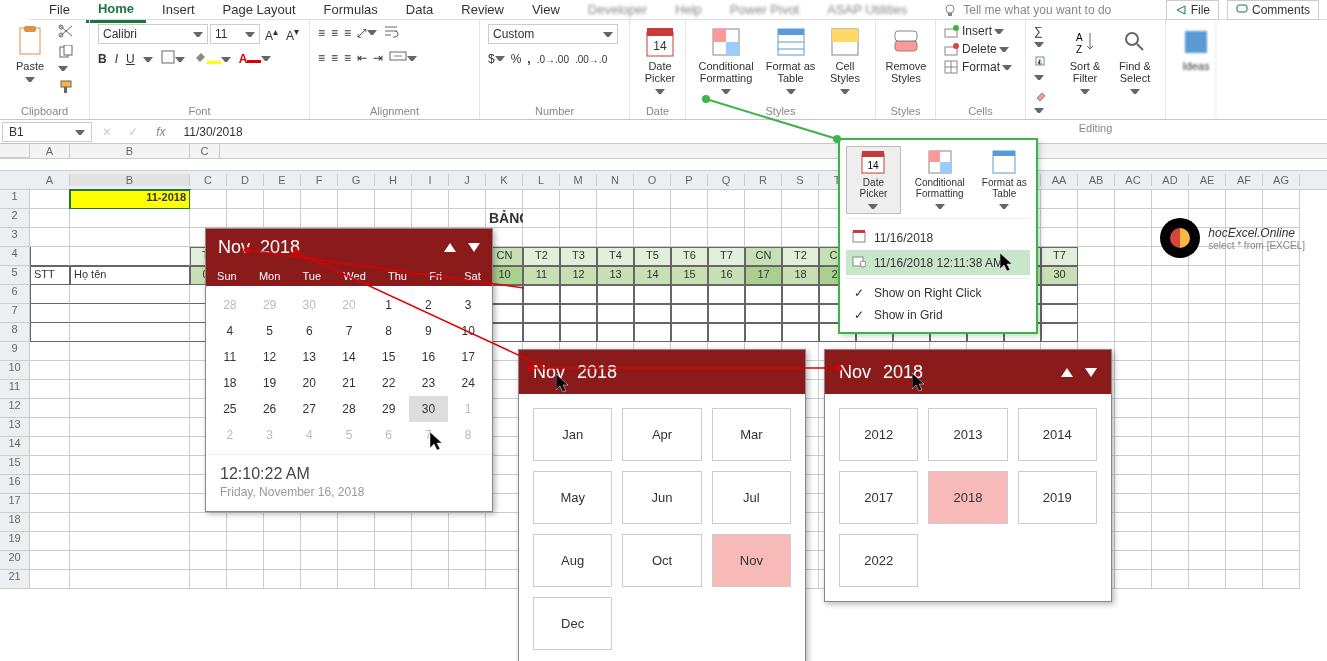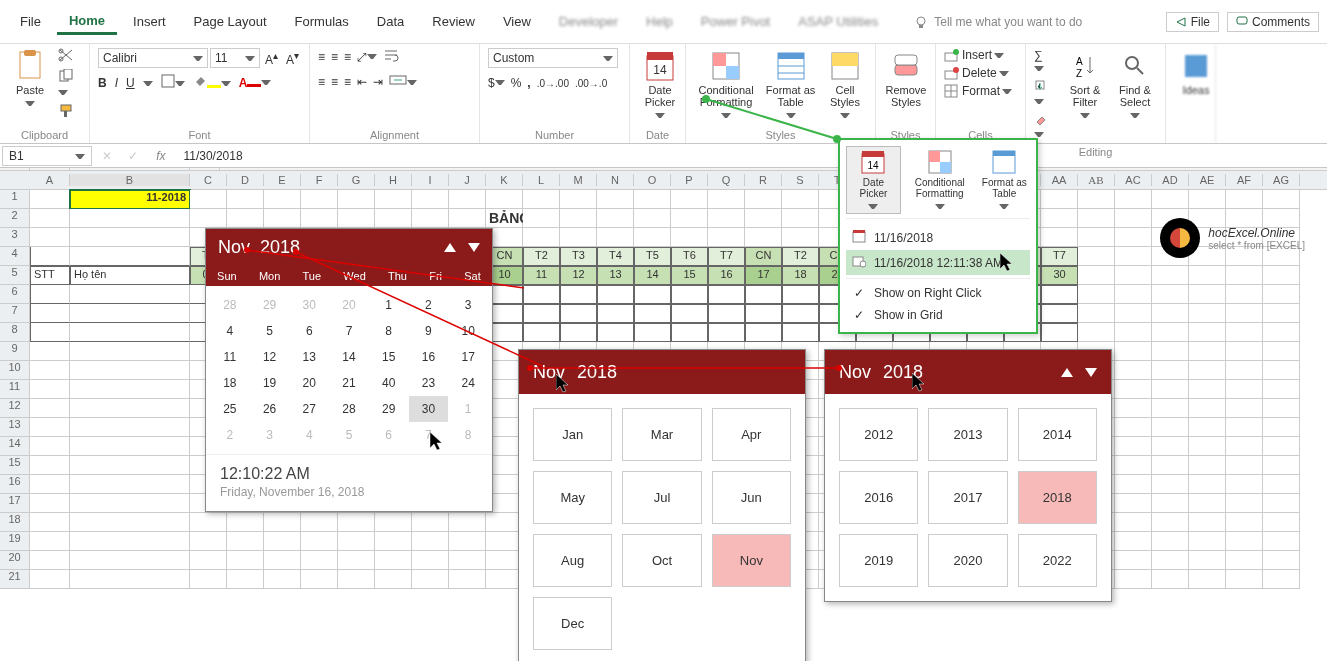--- a/index.html
+++ b/index.html
@@ -1,19 +1,19 @@
 <!DOCTYPE html>
 <html><head>
 <meta charset="utf-8">
 <style>
 * { box-sizing: border-box; margin: 0; padding: 0; font-family: "Segoe UI", Arial, sans-serif; }
 body { background: #fff; width: 1327px; height: 661px; overflow: hidden; position: relative; font-size: 12px; color: #333; }
 
 
-.tabs { display: flex; align-items: center; padding: 2px 8px; border-bottom: 1px solid #ddd; height: 44px; gap: 4px; }
+.tabs { display: flex; align-items: center; padding: 2px 8px; border-bottom: 1px solid #ddd; height: 20px; gap: 4px; margin-left: 29px; }
 .tab { padding: 4px 12px; cursor: pointer; font-size: 13px; }
 .tab.active { color: #217346; border-bottom: 3px solid #217346; font-weight: 600; }
 .tab.blur { filter: blur(1.5px); color: #888; }
 .tellme { margin-left: 20px; display: flex; align-items: center; gap: 6px; color: #888; }
 .topbtns { margin-left: auto; display: flex; gap: 8px; }
 .topbtn { border: 1px solid #ccc; padding: 2px 8px; display: flex; align-items: center; gap: 4px; font-size: 12px; background: #fff; }
 
 
 .ribbon { display: flex; height: 100px; border-bottom: 1px solid #c6c6c6; background: #fff; }
 .group { border-right: 1px solid #e5e5e5; padding: 4px 8px 2px 8px; display: flex; flex-direction: column; justify-content: space-between; }
@@ -420,21 +420,21 @@
         <div style="width: 37px; text-align: center; border-right: 1px solid rgb(204, 204, 204); font-size: 11px; color: rgb(102, 102, 102);">Q</div>
         <div style="width: 37px; text-align: center; border-right: 1px solid rgb(204, 204, 204); font-size: 11px; color: rgb(102, 102, 102);">R</div>
         <div style="width: 37px; text-align: center; border-right: 1px solid rgb(204, 204, 204); font-size: 11px; color: rgb(102, 102, 102);">S</div>
         <div style="width: 37px; text-align: center; border-right: 1px solid rgb(204, 204, 204); font-size: 11px; color: rgb(102, 102, 102);">T</div>
         <div style="width: 37px; text-align: center; border-right: 1px solid rgb(204, 204, 204); font-size: 11px; color: rgb(102, 102, 102);">U</div>
         <div style="width: 37px; text-align: center; border-right: 1px solid rgb(204, 204, 204); font-size: 11px; color: rgb(102, 102, 102);">V</div>
         <div style="width: 37px; text-align: center; border-right: 1px solid rgb(204, 204, 204); font-size: 11px; color: rgb(102, 102, 102);">W</div>
         <div style="width: 37px; text-align: center; border-right: 1px solid rgb(204, 204, 204); font-size: 11px; color: rgb(102, 102, 102);">X</div>
         <div style="width: 37px; text-align: center; border-right: 1px solid rgb(204, 204, 204); font-size: 11px; color: rgb(102, 102, 102);">Z</div>
         <div style="width: 37px; text-align: center; border-right: 1px solid rgb(204, 204, 204); font-size: 11px; color: rgb(102, 102, 102);">AA</div>
-        <div style="width: 37px; text-align: center; border-right: 1px solid rgb(204, 204, 204); font-size: 11px; color: rgb(102, 102, 102); font-family: Liberation Serif, serif;">AB</div>
+        <div style="width: 37px; text-align: center; border-right: 1px solid rgb(204, 204, 204); font-size: 11px; color: rgb(102, 102, 102);">AB</div>
         <div style="width: 37px; text-align: center; border-right: 1px solid rgb(204, 204, 204); font-size: 11px; color: rgb(102, 102, 102);">AC</div>
         <div style="width: 37px; text-align: center; border-right: 1px solid rgb(204, 204, 204); font-size: 11px; color: rgb(102, 102, 102);">AD</div>
         <div style="width: 37px; text-align: center; border-right: 1px solid rgb(204, 204, 204); font-size: 11px; color: rgb(102, 102, 102);">AE</div>
         <div style="width: 37px; text-align: center; border-right: 1px solid rgb(204, 204, 204); font-size: 11px; color: rgb(102, 102, 102);">AF</div>
         <div style="width: 37px; text-align: center; border-right: 1px solid rgb(204, 204, 204); font-size: 11px; color: rgb(102, 102, 102);">AG</div>
       </div>
   </div>
   <div id="gridrows">
       <div style="display: flex; height: 19px;">
         <div style="width: 30px; text-align: center; border-right: 1px solid rgb(204, 204, 204); border-bottom: 1px solid rgb(204, 204, 204); font-size: 11px; color: rgb(102, 102, 102); background: rgb(236, 239, 241);">1</div>
@@ -1223,21 +1223,21 @@
       <div class="cal-day">12</div>
       <div class="cal-day">13</div>
       <div class="cal-day">14</div>
       <div class="cal-day">15</div>
       <div class="cal-day">16</div>
       <div class="cal-day">17</div>
       <div class="cal-day">18</div>
       <div class="cal-day">19</div>
       <div class="cal-day">20</div>
       <div class="cal-day">21</div>
-      <div class="cal-day">40</div>
+      <div class="cal-day">22</div>
       <div class="cal-day">23</div>
       <div class="cal-day">24</div>
       <div class="cal-day">25</div>
       <div class="cal-day">26</div>
       <div class="cal-day">27</div>
       <div class="cal-day">28</div>
       <div class="cal-day">29</div>
       <div class="cal-day hov">30</div>
       <div class="cal-day dim">1</div>
       <div class="cal-day dim">2</div>
@@ -1256,25 +1256,25 @@
 
 <div class="cal2" style="top:349px;left:518px">
   <div class="cal2-hdr">
     <div class="hstack" style="gap:12px">
       <span>Nov</span>
       <span>2018</span>
     </div>
   </div>
   <div class="cal2-grid" id="cal2grid">
       <div class="cal2-cell">Jan</div>
+      <div class="cal2-cell">Apr</div>
       <div class="cal2-cell">Mar</div>
-      <div class="cal2-cell">Apr</div>
       <div class="cal2-cell">May</div>
+      <div class="cal2-cell">Jun</div>
       <div class="cal2-cell">Jul</div>
-      <div class="cal2-cell">Jun</div>
       <div class="cal2-cell">Aug</div>
       <div class="cal2-cell">Oct</div>
       <div class="cal2-cell hl">Nov</div>
       <div class="cal2-cell">Dec</div>
     </div>
 </div>
 
 <div class="cal2" style="top:349px;left:824px">
   <div class="cal2-hdr">
     <div class="hstack" style="gap:12px">
@@ -1283,25 +1283,23 @@
     </div>
     <div class="cal-nav">
       <div class="tri-up"></div>
       <div class="tri-dn"></div>
     </div>
   </div>
   <div class="cal2-grid" id="cal3grid">
       <div class="cal2-cell">2012</div>
       <div class="cal2-cell">2013</div>
       <div class="cal2-cell">2014</div>
-      <div class="cal2-cell">2016</div>
       <div class="cal2-cell">2017</div>
       <div class="cal2-cell hl">2018</div>
       <div class="cal2-cell">2019</div>
-      <div class="cal2-cell">2020</div>
       <div class="cal2-cell">2022</div>
     </div>
 </div>
 
 <div class="styles-popup" style="top:138px;left:838px">
   <div class="sp-top">
     <div class="rbtn" style="background:#eee;border:1px solid #bbb">
       <svg width="26" height="26">
           <rect x="2" y="5" width="22" height="19" fill="#fff" stroke="#c73a3a"></rect>
           <rect x="2" y="2" width="22" height="6" fill="#c73a3a"></rect>

